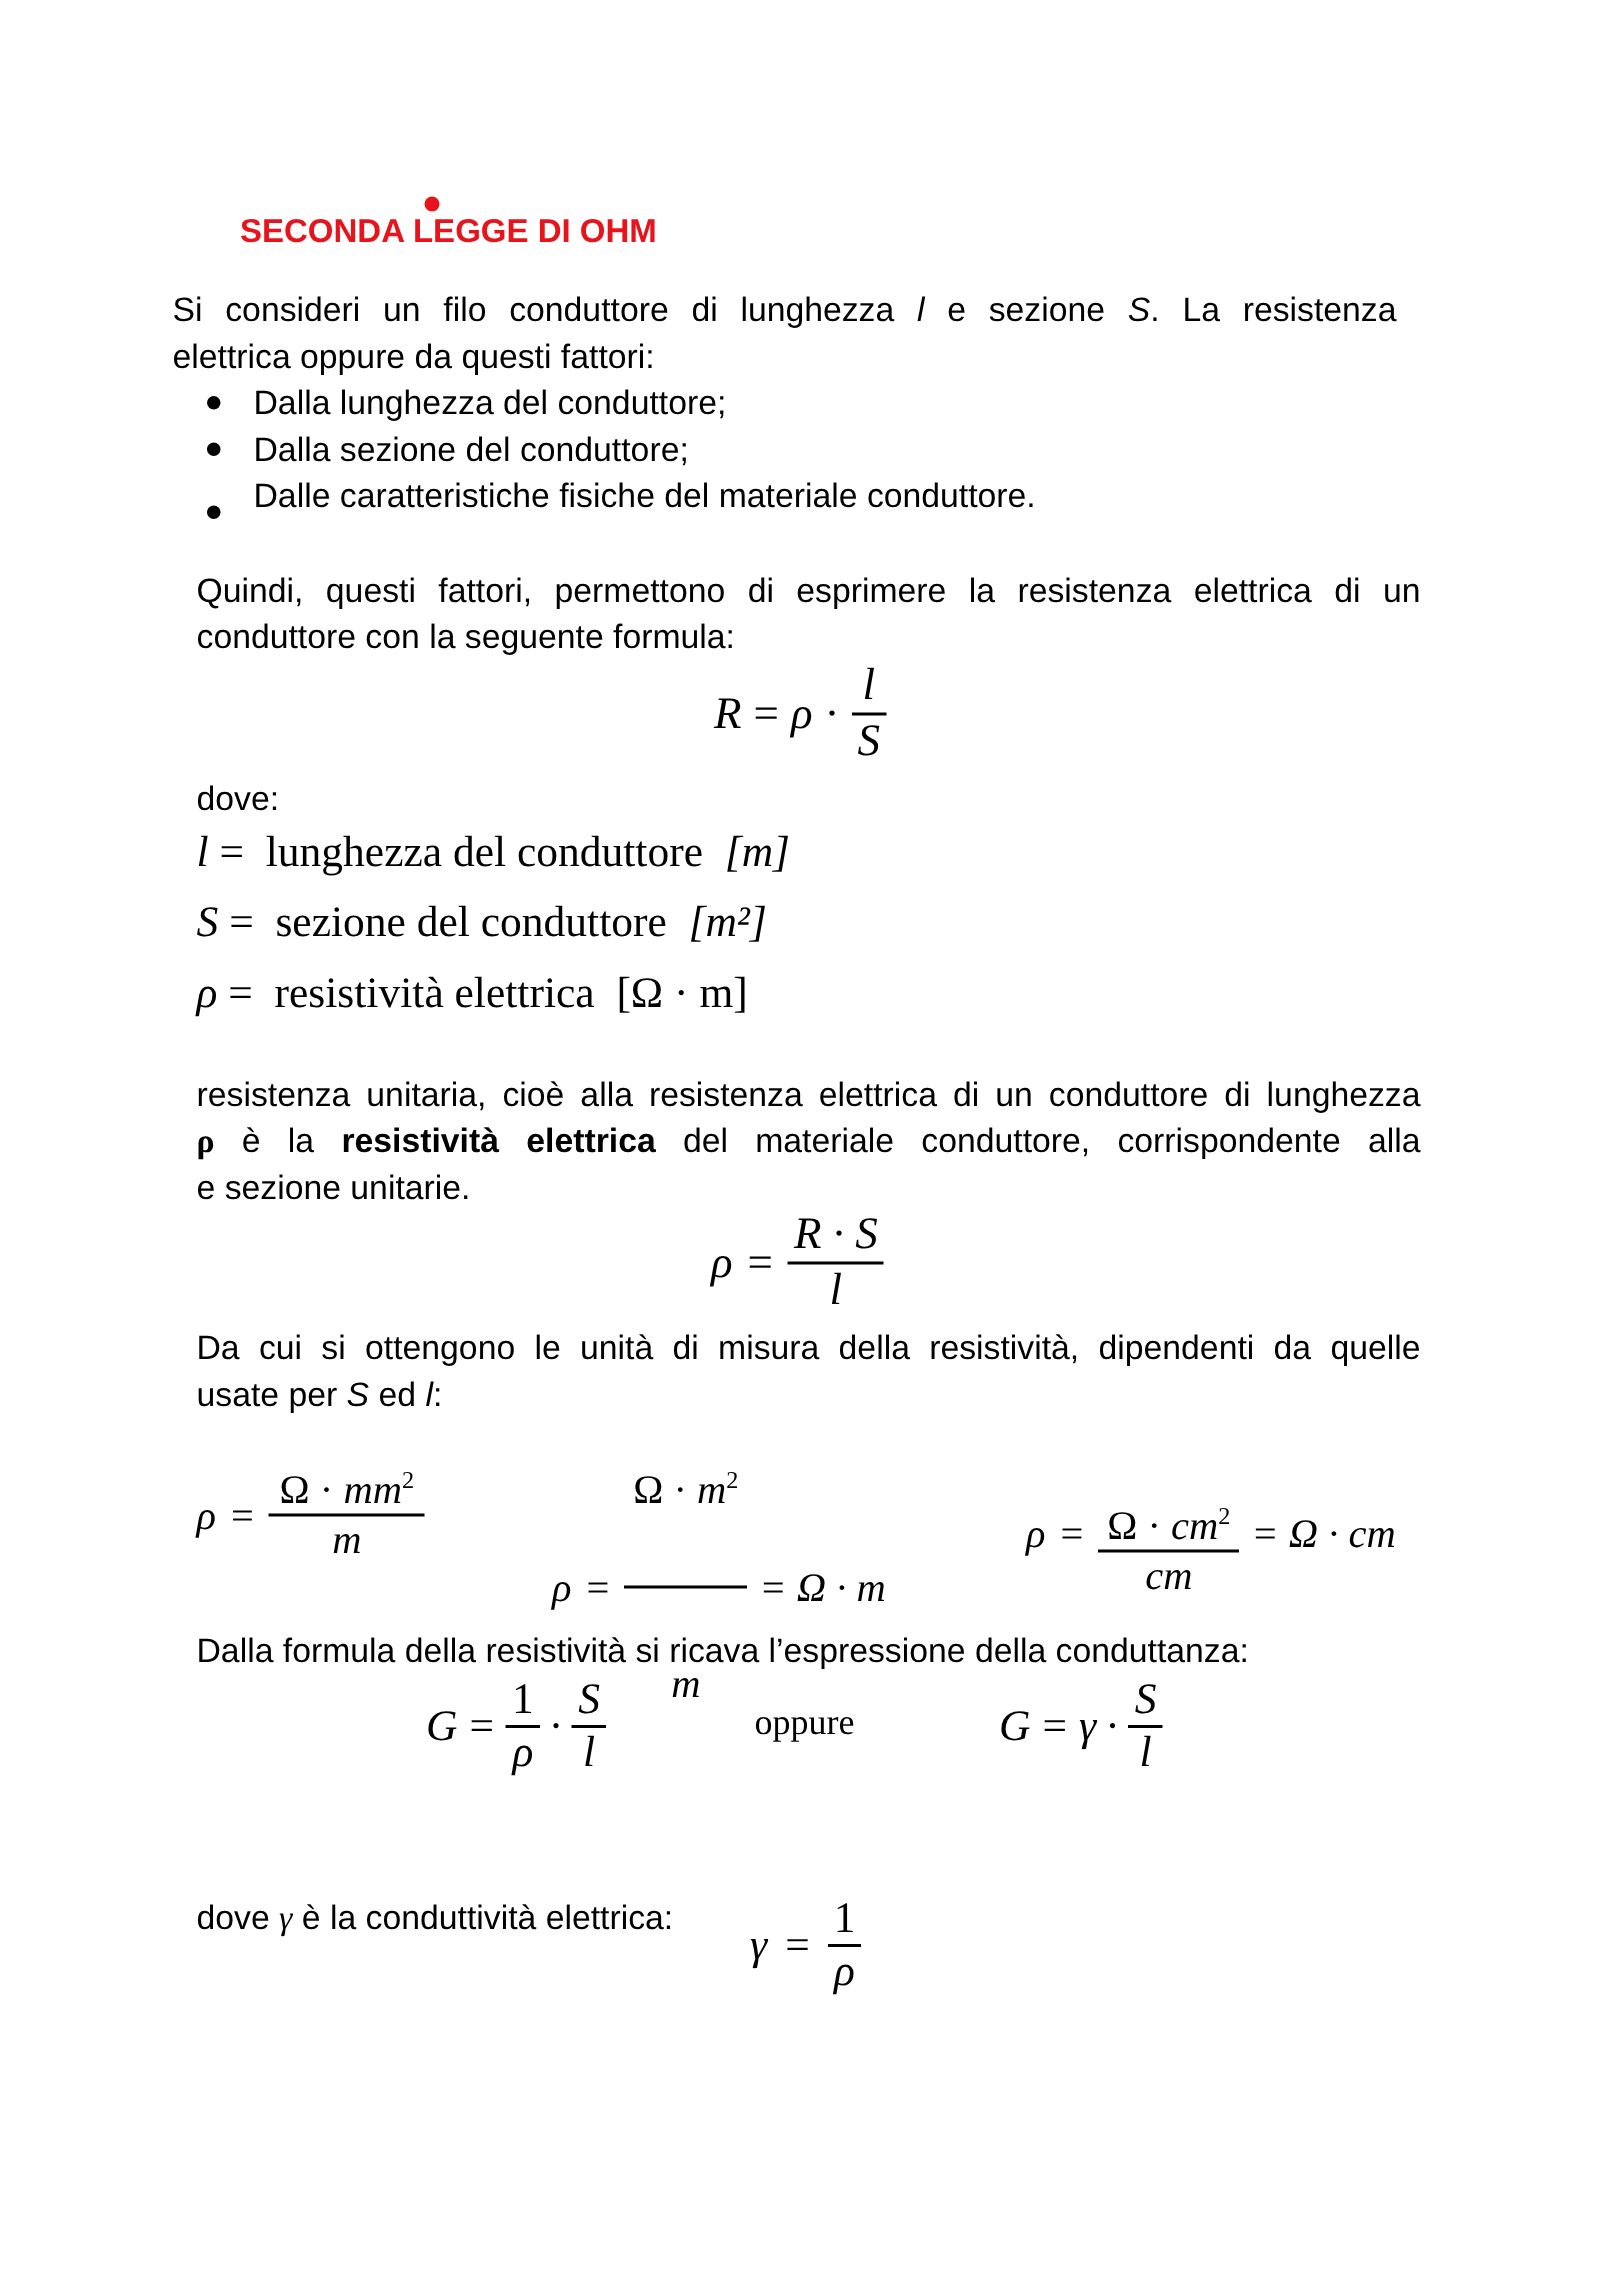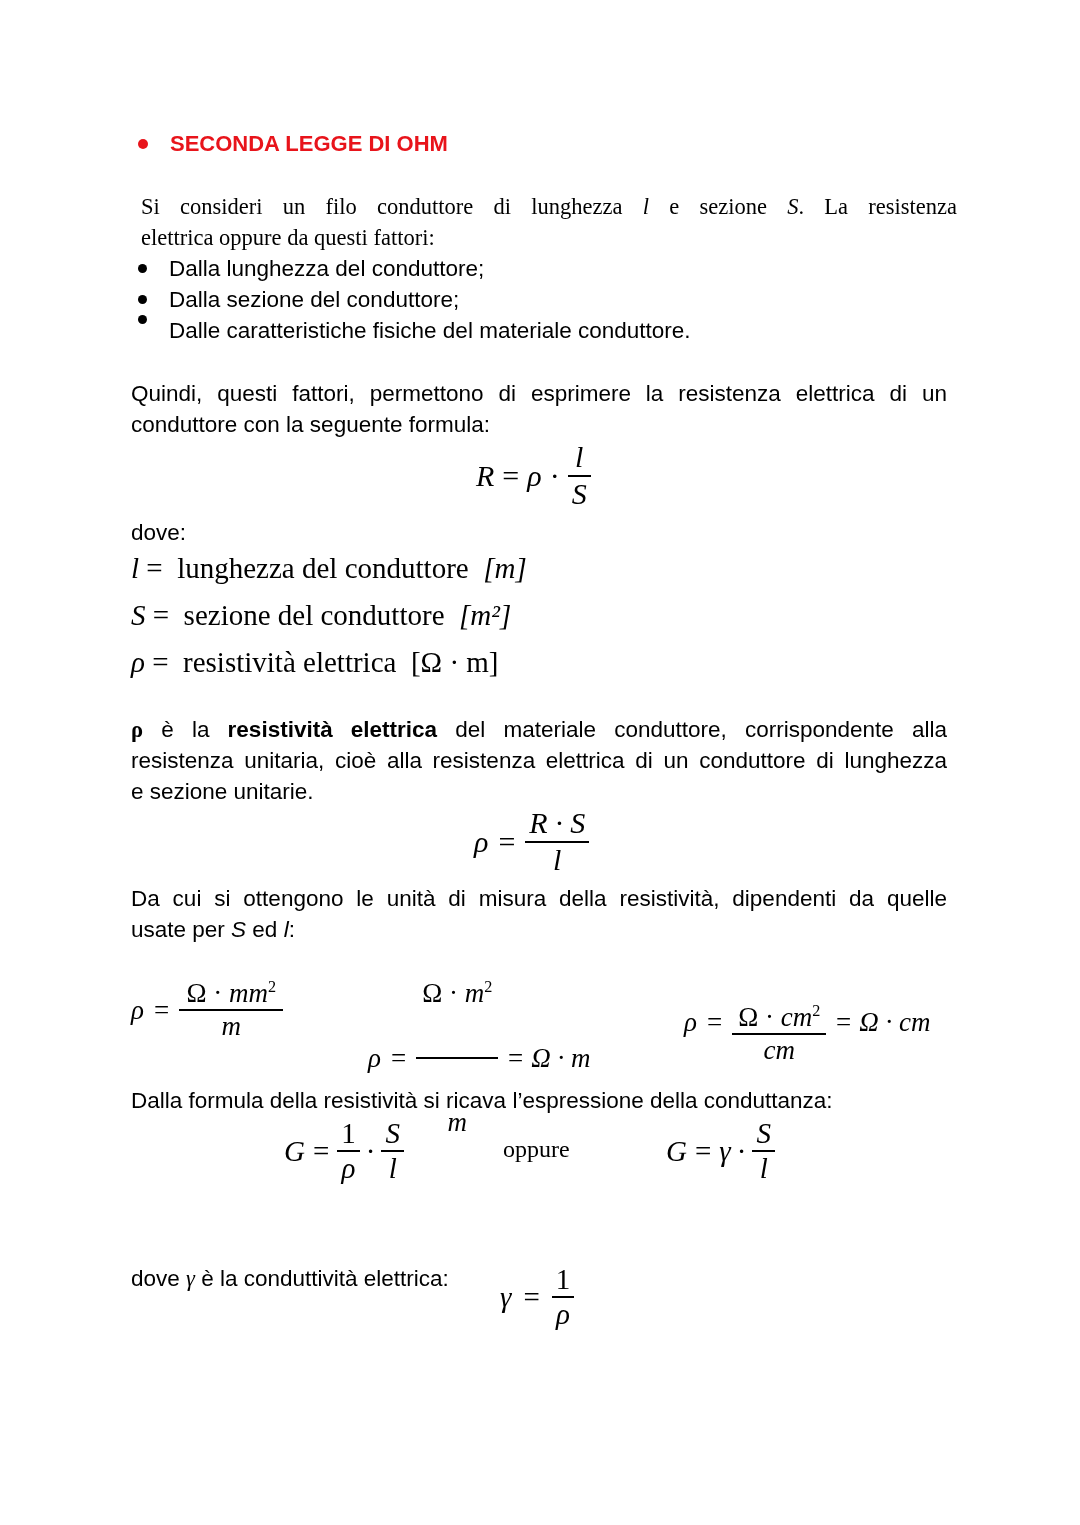--- a/index.html
+++ b/index.html
@@ -15,42 +15,42 @@
   .rm { font-family: "Liberation Serif", serif; font-style: normal; }
   .frac { display: inline-flex; flex-direction: column; align-items: center; vertical-align: middle; }
   .frac .num, .frac .den { display: block; padding: 0 4px; line-height: 1.15; }
   .frac .bar { display: block; height: 2px; background: #000; width: 100%; }
   .eq { display: flex; align-items: center; white-space: nowrap; }
   sup { font-size: 0.6em; }
 </style>
 </head>
 <body>
 
-<div class="abs" style="left:138px; top:131px; display:flex; align-items:center;">
+<div class="abs" style="left:138px; top:131px; display:flex; align-items:center;flex-direction:column;">
   <span class="bullet-dot red-dot" style="width:10px;height:10px;"></span>
   <span class="heading" style="margin-left:22px;">SECONDA LEGGE DI OHM</span>
 </div>
 
-<div class="abs p" style="left:141px; top:191px; width:816px;font-family:Liberation Serif, serif;">
+<div class="abs p" style="left:115px; top:191px; width:816px;">
   <div class="just">
     <span>Si consideri un filo conduttore di lunghezza </span><i>l</i><span> e sezione </span><i>S</i><span>. La resistenza</span>
   </div>
   <div>elettrica oppure da questi fattori:</div>
 </div>
 
 <div class="abs p" style="left:138px; top:253px;">
   <div style="display:flex; align-items:center;">
     <span class="bullet-dot"></span>
     <span style="margin-left:22px;">Dalla lunghezza del conduttore;</span>
   </div>
   <div style="display:flex; align-items:center;">
     <span class="bullet-dot"></span>
     <span style="margin-left:22px;">Dalla sezione del conduttore;</span>
   </div>
-  <div style="display:flex; align-items:flex-start;">
+  <div style="display:flex; align-items:flex-end;">
     <span class="bullet-dot"></span>
     <span style="margin-left:22px;">Dalle caratteristiche fisiche del materiale conduttore.</span>
   </div>
 </div>
 
 <div class="abs p" style="left:131px; top:378px; width:816px;">
   <div class="just">Quindi, questi fattori, permettono di esprimere la resistenza elettrica di un</div>
   <div>conduttore con la seguente formula:</div>
 </div>
 
@@ -74,24 +74,24 @@
   </div>
   <div>
     <i>S</i> <span>=</span>&nbsp; <span>sezione del conduttore</span>&nbsp; <i>[m²]</i>
   </div>
   <div>
     <i>ρ</i> <span>=</span>&nbsp; <span>resistività elettrica</span>&nbsp; <span>[Ω · m]</span>
   </div>
 </div>
 
 <div class="abs p" style="left:131px; top:714px; width:816px;">
+  <div class="just">resistenza unitaria, cioè alla resistenza elettrica di un conduttore di lunghezza</div>
   <div class="just">
     <b class="rm">ρ</b><span> è la </span><b>resistività elettrica</b><span> del materiale conduttore, corrispondente alla</span>
   </div>
-  <div class="just">resistenza unitaria, cioè alla resistenza elettrica di un conduttore di lunghezza</div>
   <div>e sezione unitarie.</div>
 </div>
 
 <div class="abs eq math" style="left:474px; top:806px; font-size:30px;">
   <span>ρ</span>
   <span class="rm" style="margin:0 10px;">=</span>
   <span class="frac">
     <span class="num">R · S</span>
     <span class="bar"></span>
     <span class="den">l</span>

